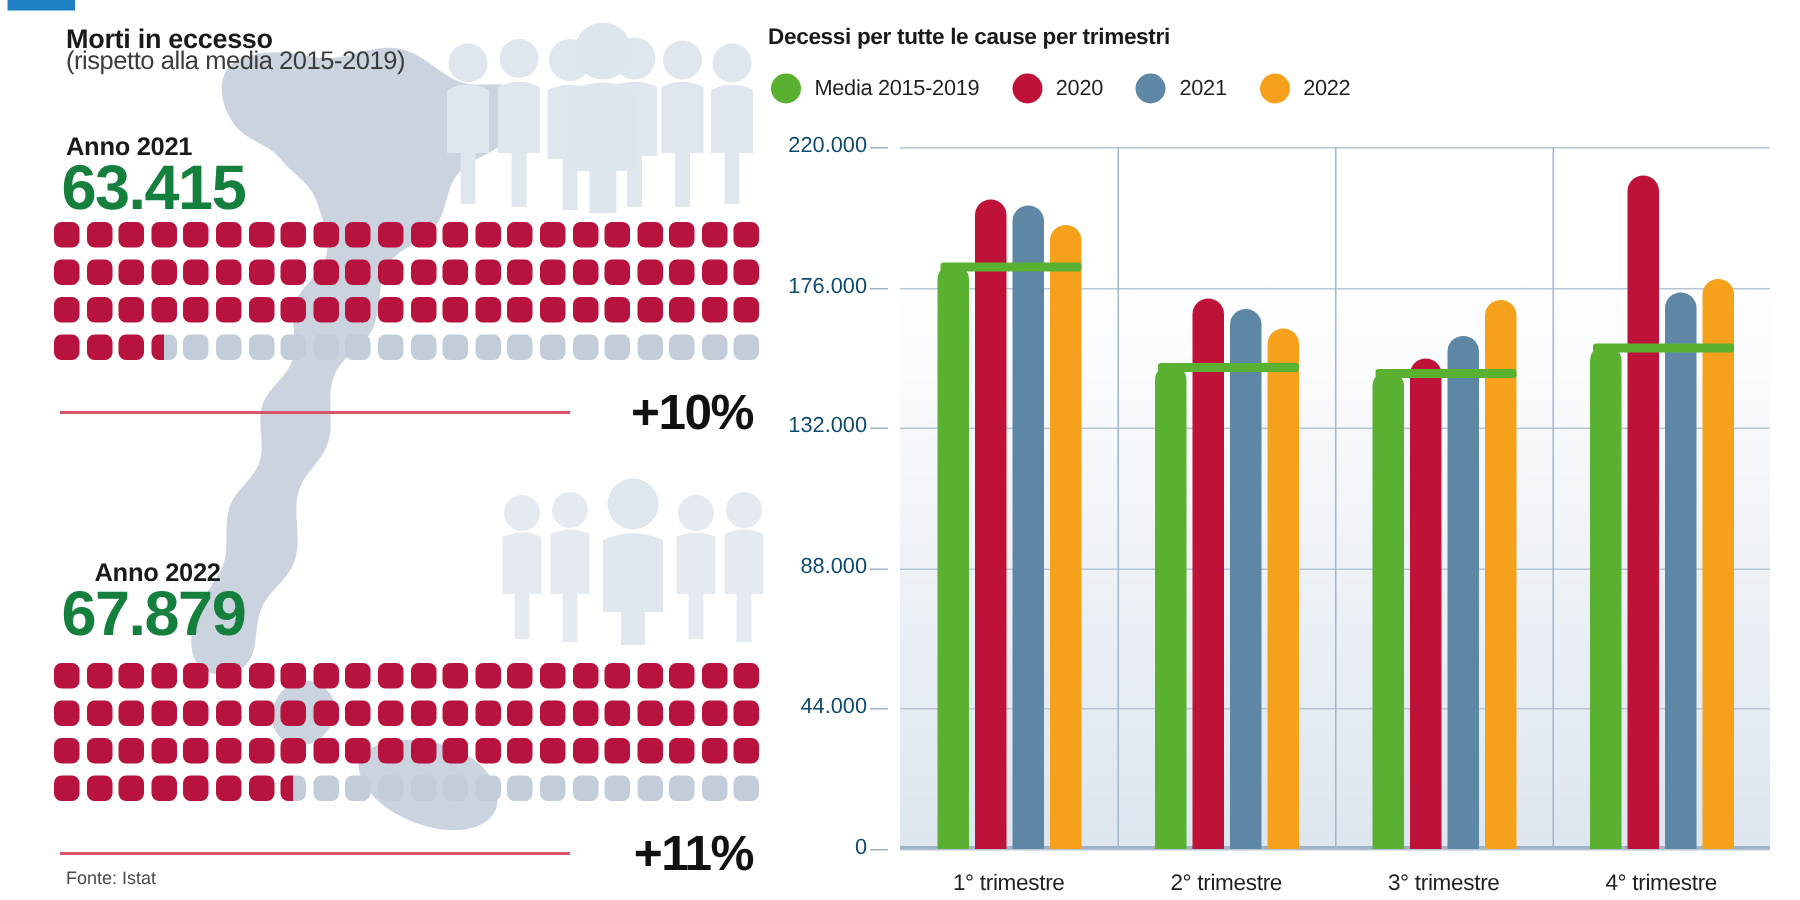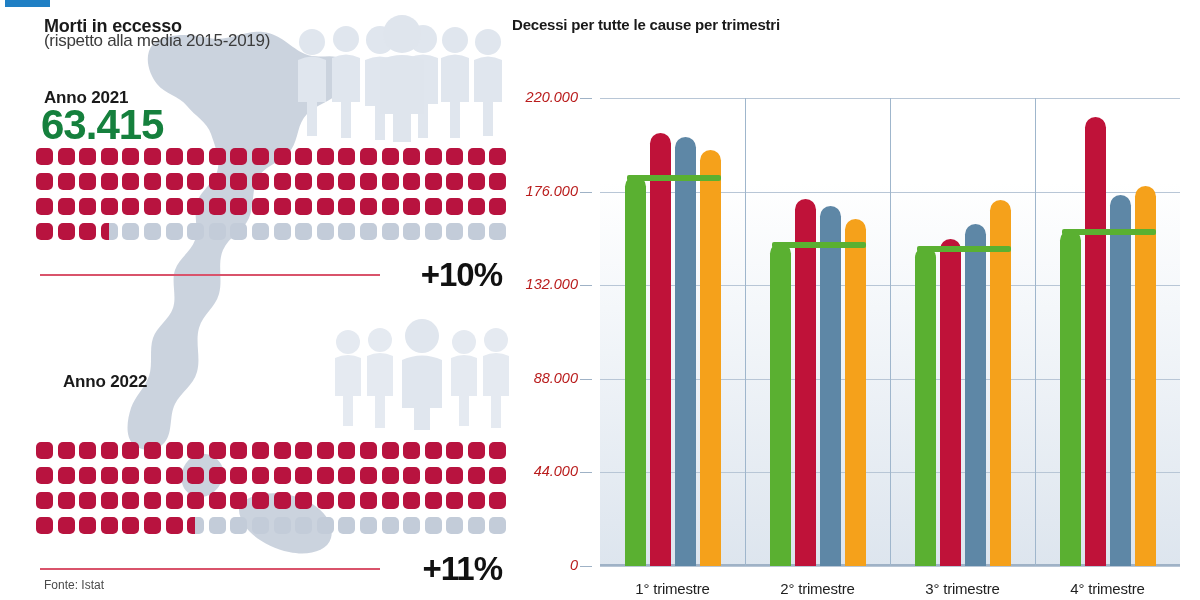--- a/index.html
+++ b/index.html
@@ -106,23 +106,22 @@
   .gridline {
     position: absolute; left: 0; width: 100%; height: 1px; background: #b8c6d6;
   }
   .baseline {
     position: absolute; left: 0; bottom: 0; width: 100%; height: 2px; background: #9fb2c6;
   }
   .vsep { position: absolute; top: 0; bottom: 0; width: 1px; background: #9fb6cc; }
 
   .ytick {
     position: absolute; right: 602px; width: 120px; text-align: right;
-    font-size: 14.5px; color: #b91c1c; transform: translateY(-9px);
+    font-size: 14.5px; color: #0c4a6e; transform: translateY(-9px);
     white-space: nowrap;
-    font-style: italic;
   }
   .ytick-dash {
     position: absolute; width: 12px; height: 1px; background: #9fb2c6; right: 588px;
   }
 
   .bar {
     position: absolute; width: 21px; border-radius: 11px 11px 0 0;
   }
   .median-line {
     position: absolute; height: 6px; background: #5ab031; border-radius: 2px;
@@ -312,20 +311,21 @@
         <div class="dot grey"></div>
         <div class="dot grey"></div>
       </div>
 
     <div class="pct-row" id="pct1">
       <div class="pct-rule"></div>
       <div class="pct-text">+10%</div>
     </div>
 
     <div class="yr-label" id="yr2-label">Anno 2022</div>
+    <div class="yr-value" id="yr2-value">67.879</div>
     <div class="dot-grid" id="grid-2022">
         <div class="dot red"></div>
         <div class="dot red"></div>
         <div class="dot red"></div>
         <div class="dot red"></div>
         <div class="dot red"></div>
         <div class="dot red"></div>
         <div class="dot red"></div>
         <div class="dot red"></div>
         <div class="dot red"></div>
@@ -413,20 +413,38 @@
     <div class="pct-row" id="pct2">
       <div class="pct-rule"></div>
       <div class="pct-text">+11%</div>
     </div>
 
     <div class="fonte">Fonte: Istat</div>
   </div>
 
   <div class="right-panel">
     <div class="c-title">Decessi per tutte le cause per trimestri</div>
+    <div class="legend" id="chart-legend">
+        <div class="legend-item">
+          <span class="legend-swatch" style="background: rgb(90, 176, 49);"></span>
+          <span class="legend-label">Media 2015-2019</span>
+        </div>
+        <div class="legend-item">
+          <span class="legend-swatch" style="background: rgb(191, 18, 57);"></span>
+          <span class="legend-label">2020</span>
+        </div>
+        <div class="legend-item">
+          <span class="legend-swatch" style="background: rgb(94, 135, 166);"></span>
+          <span class="legend-label">2021</span>
+        </div>
+        <div class="legend-item">
+          <span class="legend-swatch" style="background: rgb(245, 161, 27);"></span>
+          <span class="legend-label">2022</span>
+        </div>
+      </div>
     <div class="plot" id="plot">
       <div class="plot-bg"></div>
       <div class="baseline"></div>
     <div class="gridline" style="top: 468px;"></div>
         <div class="ytick-dash" style="top: 468px;"></div>
         <div class="ytick" style="top: 468px;">0</div>
         <div class="gridline" style="top: 374.4px;"></div>
         <div class="ytick-dash" style="top: 374.4px;"></div>
         <div class="ytick" style="top: 374.4px;">44.000</div>
         <div class="gridline" style="top: 280.8px;"></div>

